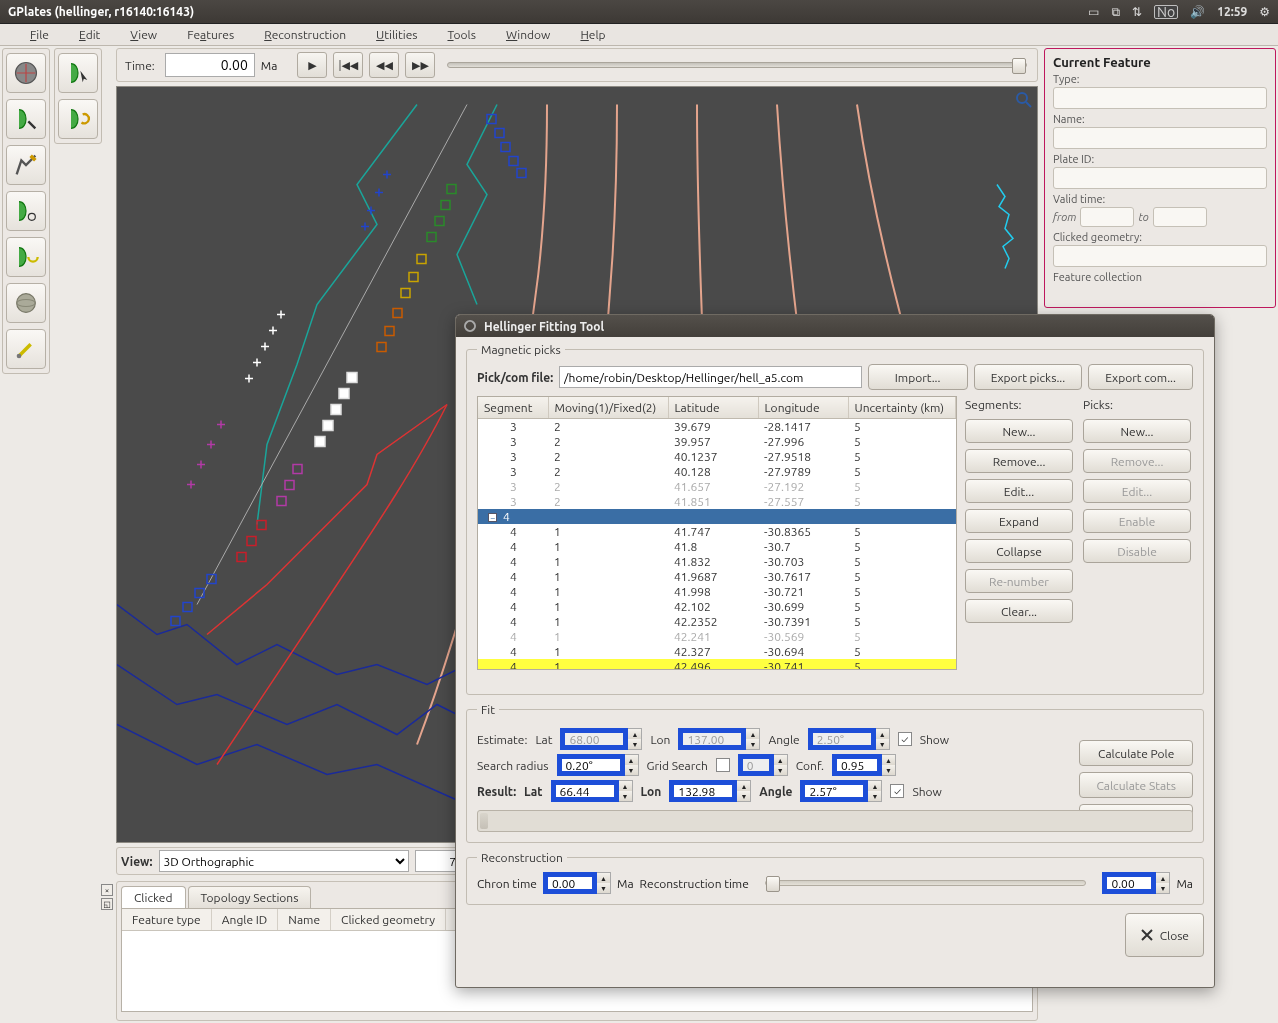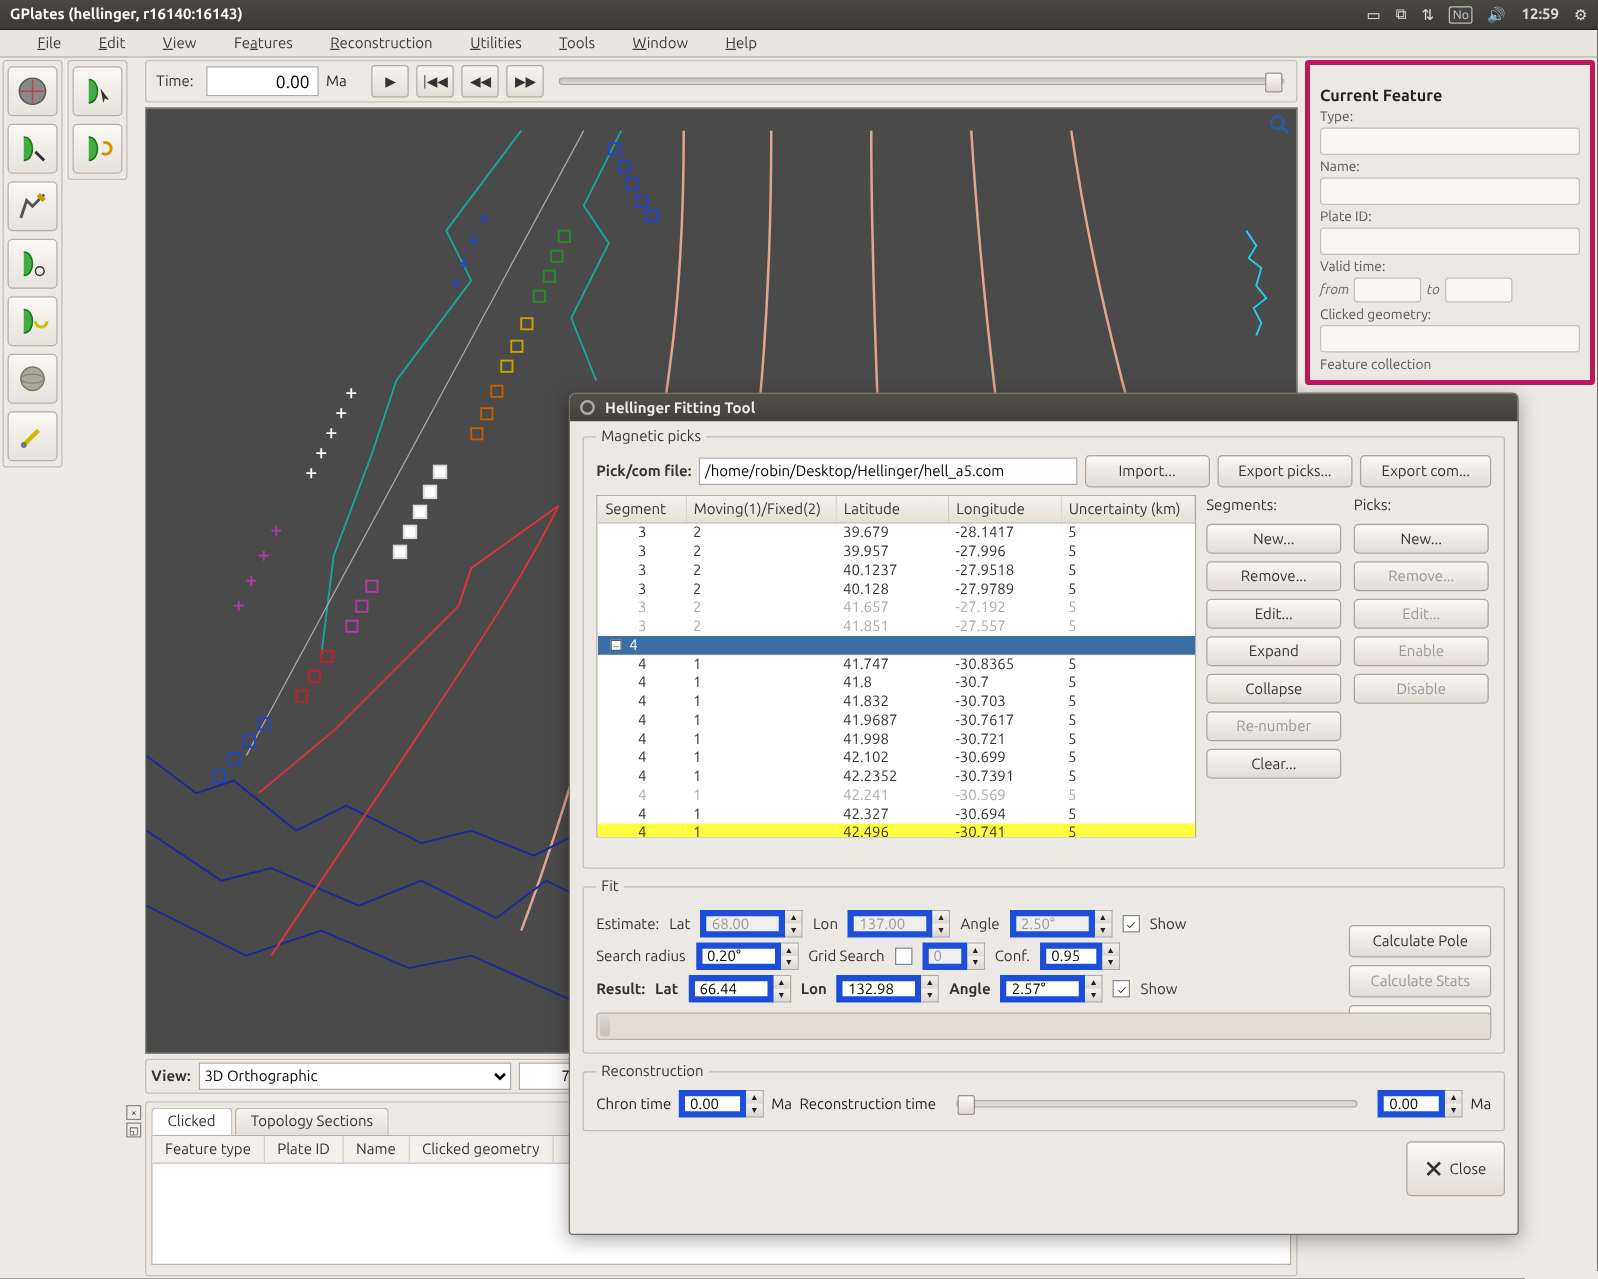--- a/index.html
+++ b/index.html
@@ -3,21 +3,21 @@
 <meta charset="utf-8">
 <style>
   * { box-sizing: border-box; margin: 0; padding: 0; font-family: Ubuntu, "Segoe UI", Arial, sans-serif; font-size: 12px; }
   body { background: #3f3b38; width: 1278px; height: 1023px; overflow: hidden; position: relative; color: #222; }
   
   
   .sysbar { height: 24px; background: linear-gradient(#4b4743, #3d3935); color: #eee; display:flex; align-items:center; padding:0 8px; justify-content:space-between; border-bottom:1px solid #222; }
   .sysbar .title { font-weight:bold; color:#fff; font-size:12px; }
   .sysbar .tray { display:flex; align-items:center; gap:12px; }
   .tray span { opacity:.9; }
-  .tray .no-box { border:1px solid #ccc; border-radius:2px; padding:0 2px; font-size:10px; line-height:12px; color:#ddd; background:#444; }
+  .tray .no-box { border:1px solid #ccc; border-radius:2px; padding:0 2px; font-size:14px; line-height:12px; color:#ddd; background:#444; }
   .tray .clock { font-weight:bold; }
 
   
   .menubar { height: 22px; background:#e9e5e1; display:flex; align-items:center; padding:0 20px; gap:10px; border-bottom:1px solid #bdb7ae; }
   .menubar span { padding:2px 10px; color:#3b3b3b; cursor:default; }
   .menubar span u { text-decoration: underline; }
 
   
   .workspace { position:absolute; top:46px; left:0; right:0; bottom:0; background:#edeae6; padding:2px; }
 
@@ -35,21 +35,21 @@
   .time-slider { flex:1; margin:0 6px; height:6px; background:linear-gradient(#c3c0b9,#e1ded7); border:1px solid #aaa59b; border-radius:3px; position:relative; }
   .time-slider .thumb { position:absolute; right:0; top:-5px; width:14px; height:16px; background:linear-gradient(#fcfaf6,#ddd8cf); border:1px solid #9b958b; border-radius:2px; }
 
   
   .canvas-wrap { position:absolute; top:40px; left:116px; right:240px; bottom:180px; background:#4a4a4a; border:1px solid #8d8a83; overflow:hidden; }
   .zoom-lens { position:absolute; top:4px; right:4px; width:18px; height:18px; }
   .zoom-lens svg { width:18px; height:18px; }
   svg.canvas-art { width:100%; height:100%; }
   
   
-  .right-panel { position:absolute; top:2px; right:2px; width:232px; background:#ece8e4; border:4px solid #be185d; border-radius:3px; padding:18px 8px; height: 260px; }
+  .right-panel { position:absolute; top:2px; right:2px; width:232px; background:#ece8e4; border:1px solid #be185d; border-radius:3px; padding:6px 8px; height: 260px; }
   .right-panel h3 { font-size:13px; font-weight:bold; color:#222; margin-bottom:4px; }
   .right-panel .row { margin-top:4px; }
   .right-panel label { font-size:11px; color:#555; display:block; margin-bottom:2px; }
   .right-panel input.ro { width:100%; height:22px; background:#f9f7f3; border:1px solid #c5c0b6; border-radius:3px; }
   .valid-time-row { display:flex; align-items:center; gap:4px; }
   .valid-time-row input { width:54px; height:20px; border:1px solid #c5c0b6; background:#f9f7f3; border-radius:3px; }
   .valid-time-row span { font-style:italic; color:#666; font-size:11px; }
 
   
   .view-bar { position:absolute; left:116px; right:240px; bottom:148px; height:28px; display:flex; align-items:center; gap:6px; background:#ece8e4; border:1px solid #c6c0b6; border-radius:3px; padding:0 4px; }
@@ -370,21 +370,21 @@
       <div class="sq">×</div>
       <div class="sq">◱</div>
     </div>
     <div class="tabs">
       <div class="tab">Clicked</div>
       <div class="tab">Topology Sections</div>
     </div>
     <div class="clicked-body">
       <div class="clicked-head">
         <span>Feature type</span>
-        <span>Plate ID</span>
+        <span>Angle ID</span>
         <span>Name</span>
         <span>Clicked geometry</span>
       </div>
     </div>
   </div>
 
   <div class="dialog">
     <div class="dlg-title">
       <span class="icon"></span>
       <span>Hellinger Fitting Tool</span>

